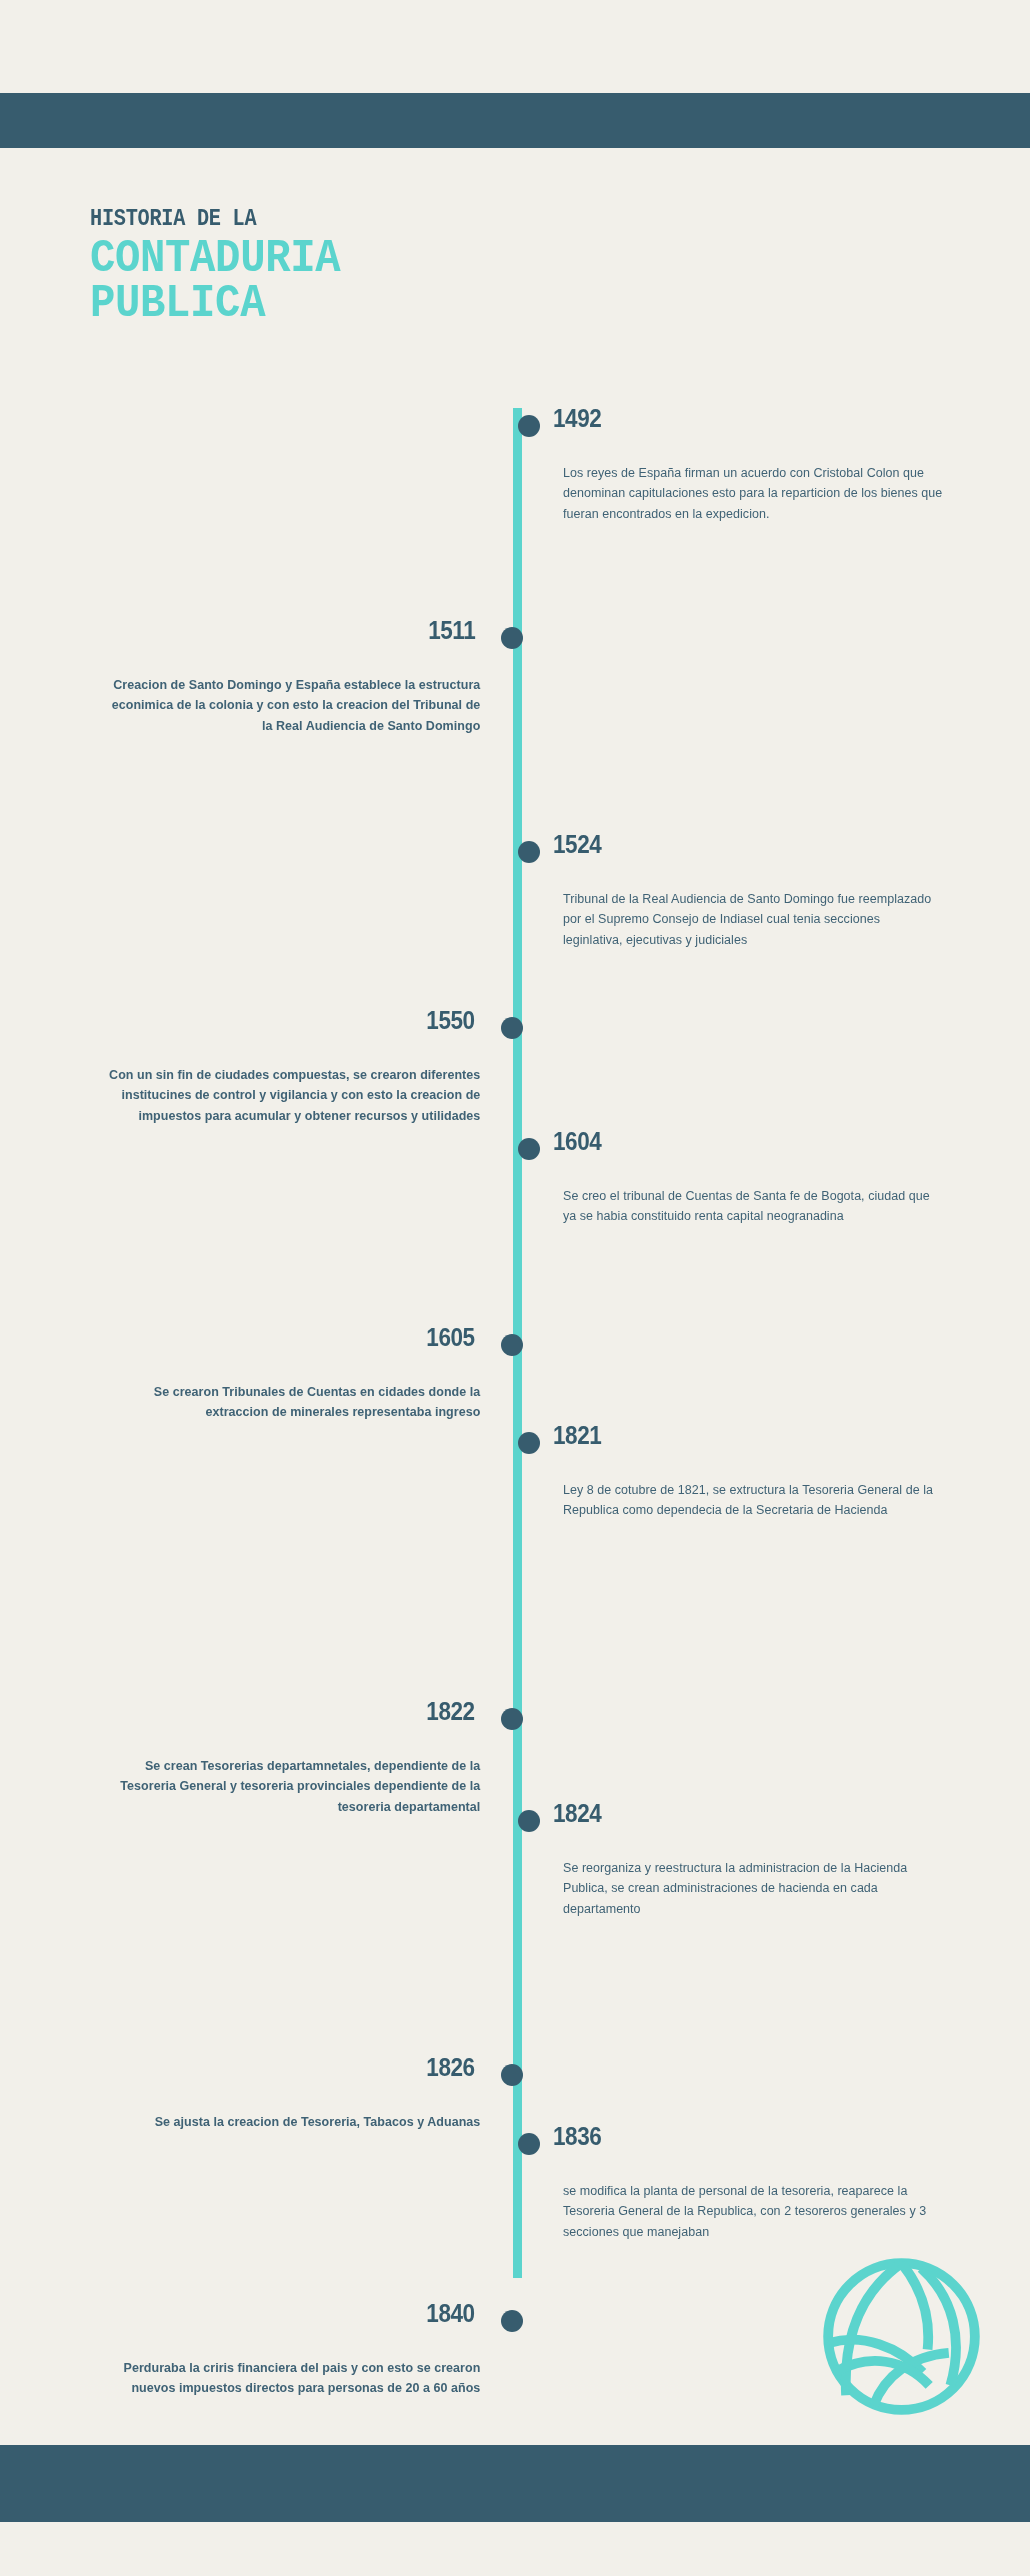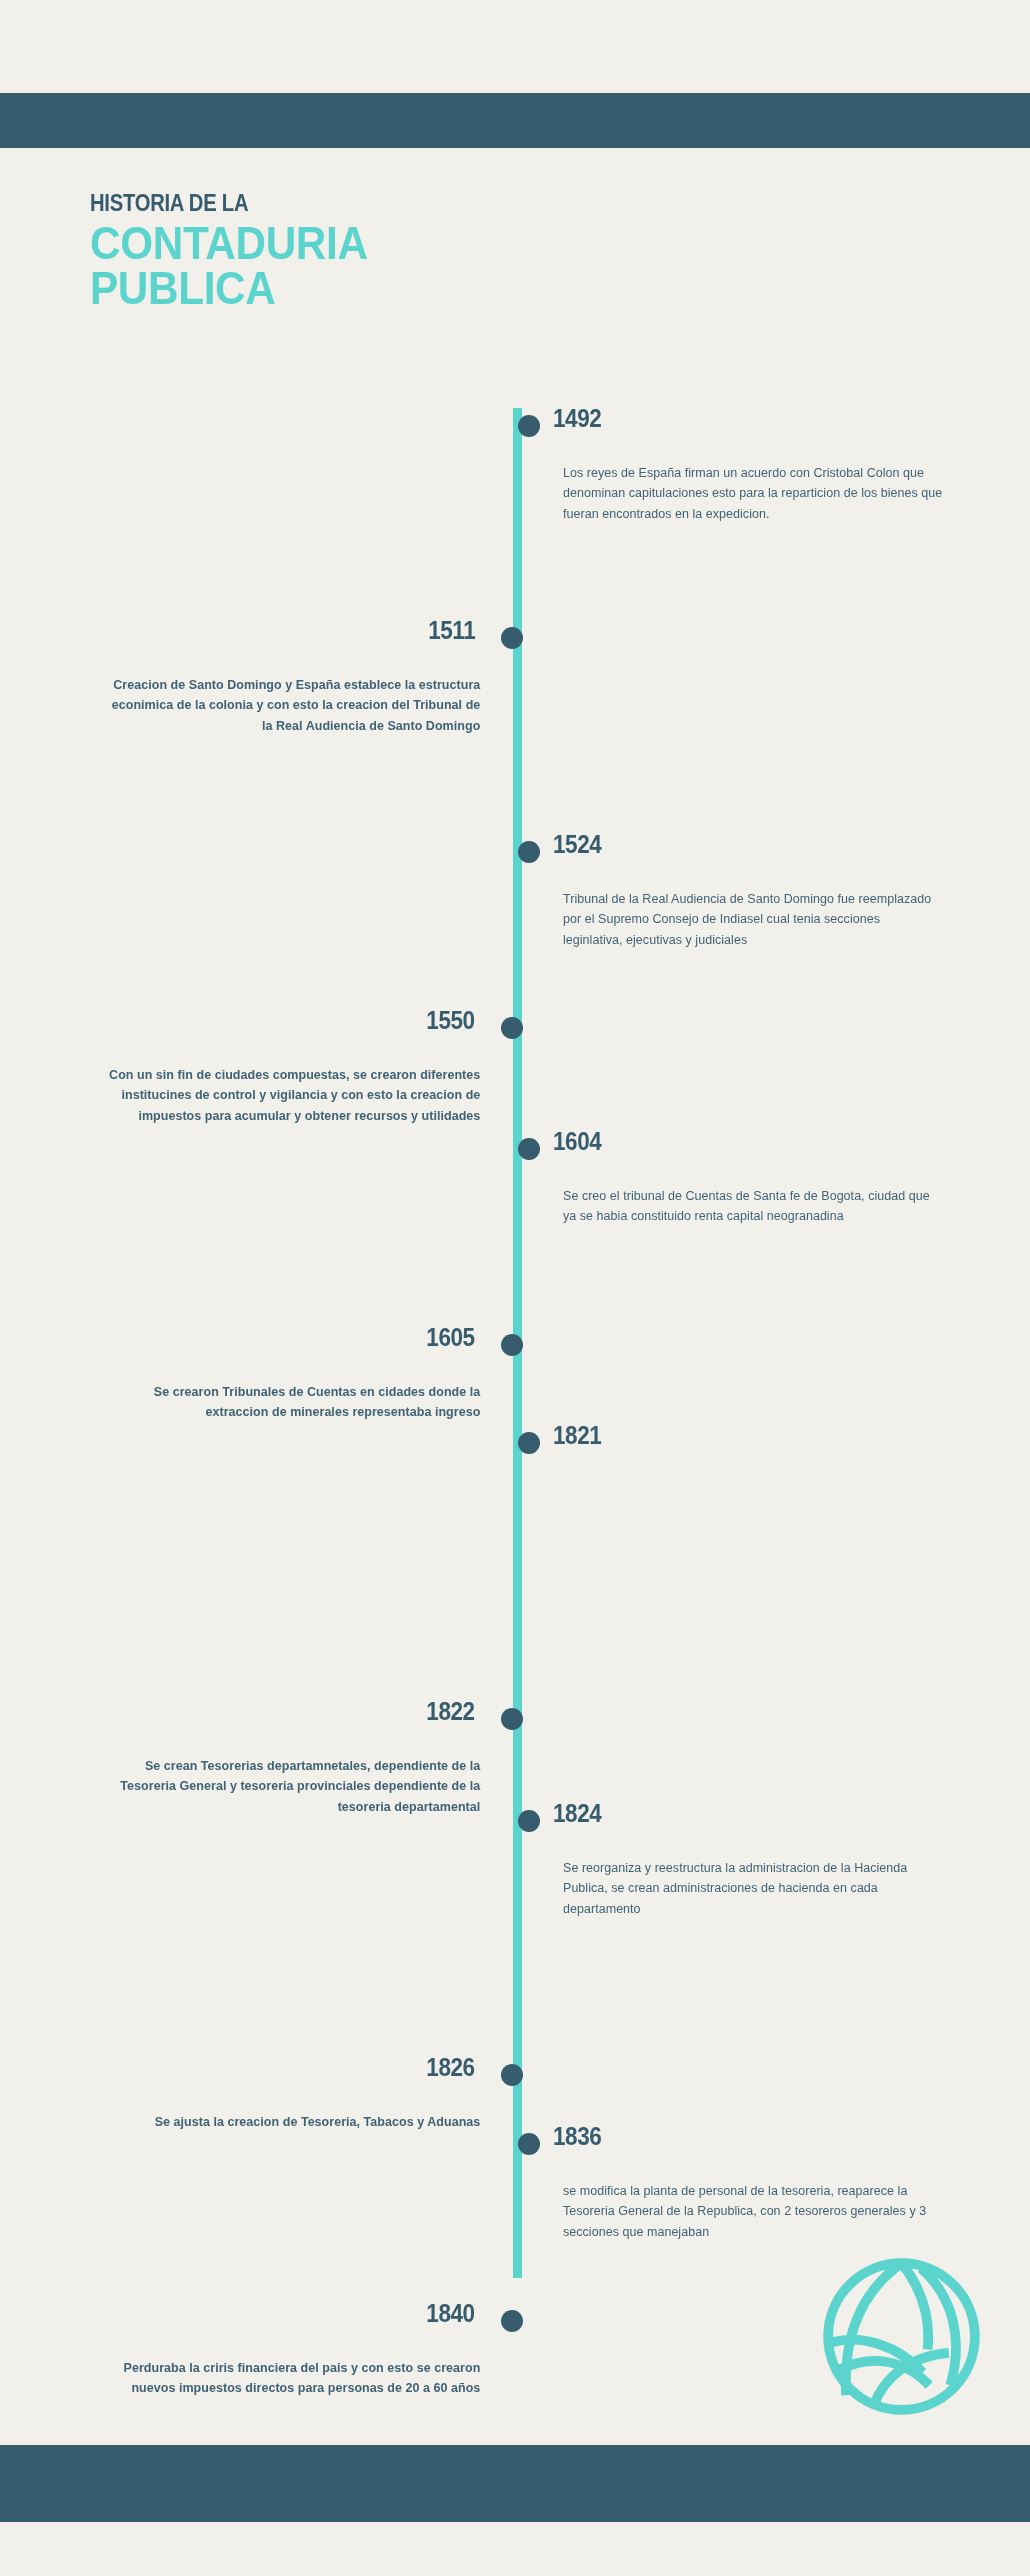--- a/index.html
+++ b/index.html
@@ -23,22 +23,23 @@
     width: 1030px;
     background: #375c6e;
   }
   .band-top    { top: 93px;  height: 55px; }
   .band-bottom { top: 2445px; height: 77px; }
 
   
   .heading {
     position: absolute;
     left: 90px;
-    top: 192px;
+    top: 208px;
     width: 447px;
+    font-family: Liberation Mono, monospace;
   }
   .heading .kicker {
     font-size: 23px;
     font-weight: bold;
     letter-spacing: -0.3px;
     color: #375c6e;
     line-height: 1;
     transform: scaleX(0.88);
     transform-origin: left center;
     white-space: nowrap;
@@ -177,20 +178,21 @@
       <div class="dot"></div>
       <div class="year">1605</div>
       <div class="body">
         <p>Se crearon Tribunales de Cuentas en cidades donde la extraccion de minerales representaba ingreso</p>
       </div>
     </div>
     <div class="event right" style="top: 1432px;">
       <div class="dot"></div>
       <div class="year">1821</div>
       <div class="body">
+        <p>Ley 8 de cotubre de 1821, se extructura la Tesoreria General de la Republica como dependecia de la Secretaria de Hacienda</p>
       </div>
     </div>
     <div class="event left" style="top: 1708px;">
       <div class="dot"></div>
       <div class="year">1822</div>
       <div class="body">
         <p>Se crean Tesorerias departamnetales, dependiente de la Tesoreria General y tesoreria provinciales dependiente de la tesoreria departamental</p>
       </div>
     </div>
     <div class="event right" style="top: 1810px;">

